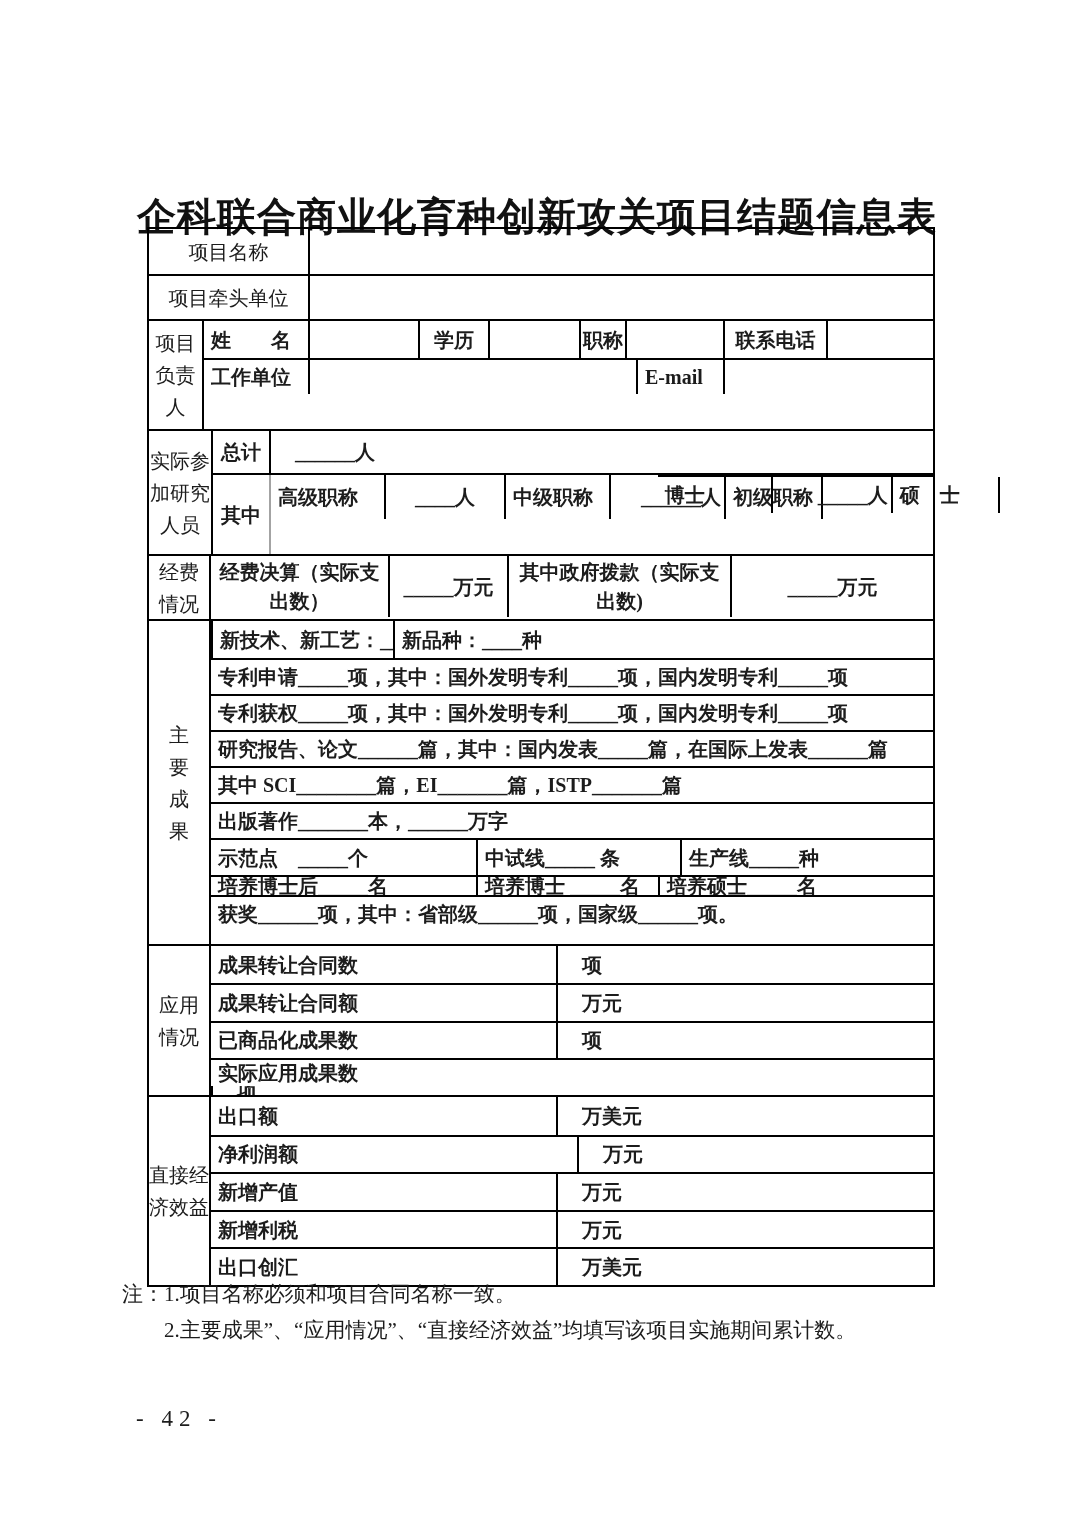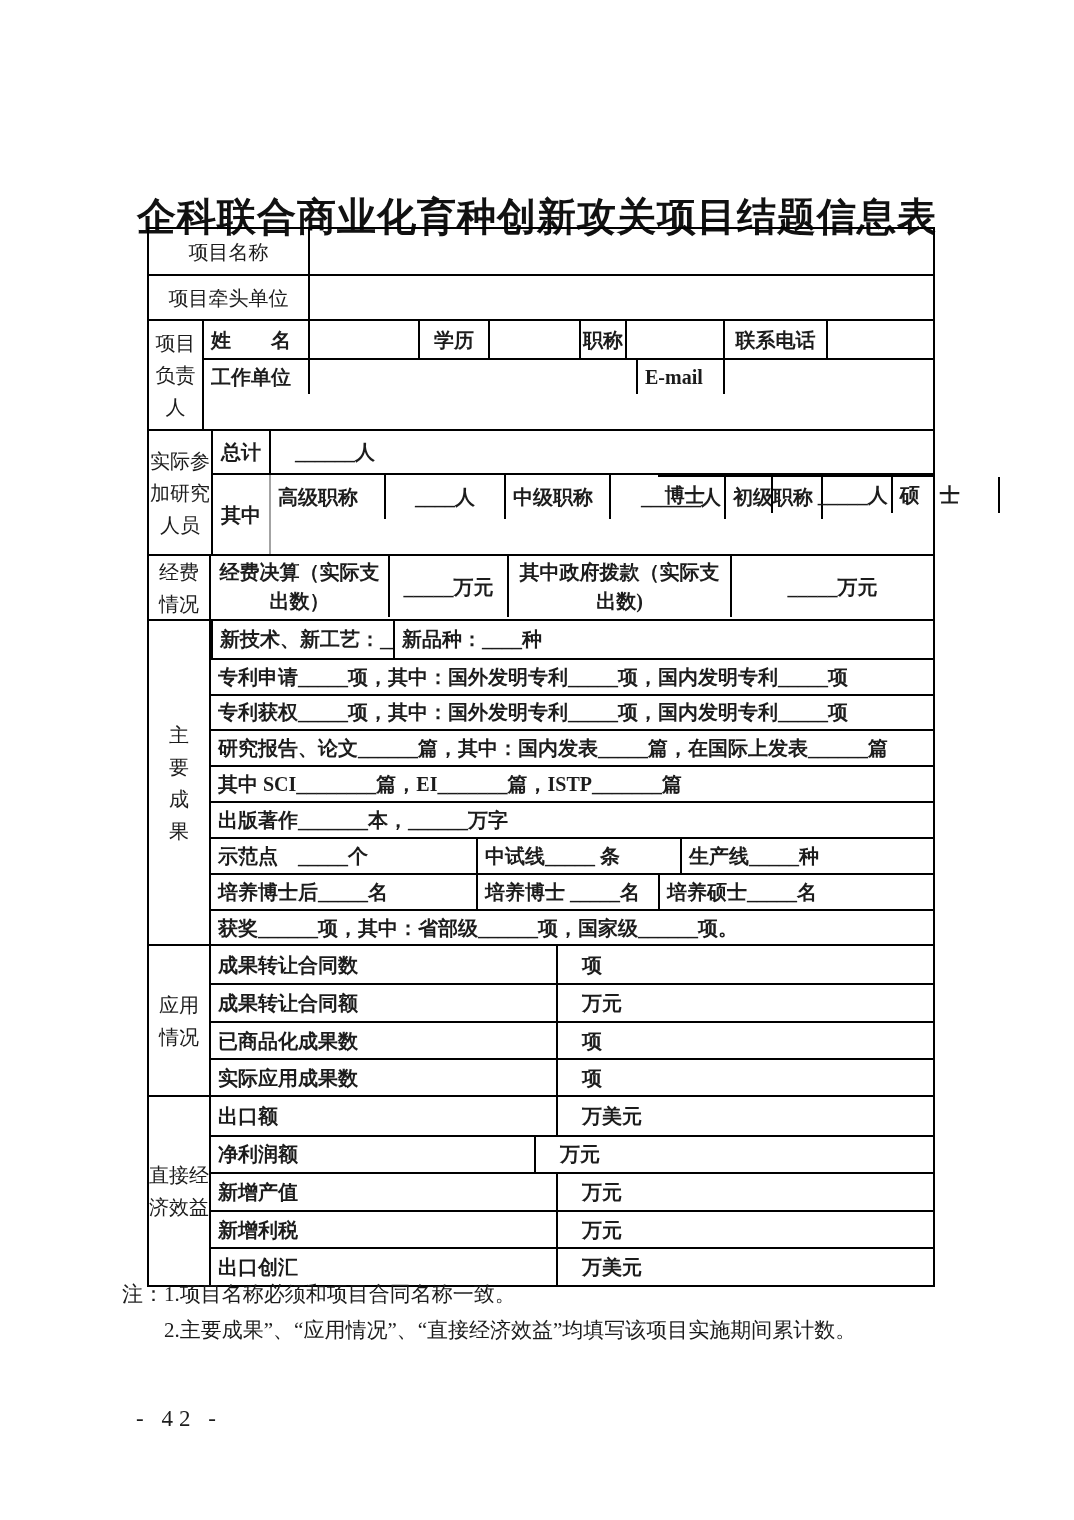--- a/index.html
+++ b/index.html
@@ -156,21 +156,21 @@
         <div class="cell cfirst grow pl">其中 SCI________篇，EI_______篇，ISTP_______篇</div>
       </div>
       <div class="trow" style="height:36px;">
         <div class="cell cfirst grow pl">出版著作_______本，______万字</div>
       </div>
       <div class="trow" style="height:37px;">
         <div class="cell cfirst pl" style="width:265px;">示范点　_____个</div>
         <div class="cell pl" style="width:204px;">中试线_____ 条</div>
         <div class="cell grow pl">生产线_____种</div>
       </div>
-      <div class="trow" style="height:36px;">
+      <div class="trow" style="height:20px;">
         <div class="cell cfirst pl" style="width:265px;">培养博士后_____名</div>
         <div class="cell pl" style="width:182px;">培养博士 _____名</div>
         <div class="cell grow pl">培养硕士_____名</div>
       </div>
       <div class="trow" style="height:35px;">
         <div class="cell cfirst grow pl">获奖______项，其中：省部级______项，国家级______项。</div>
       </div>
     </div>
   </div>
 
@@ -183,37 +183,37 @@
         <div class="cell grow pl2">项</div>
       </div>
       <div class="trow" style="height:38px;">
         <div class="cell cfirst pl" style="width:345px;">成果转让合同额</div>
         <div class="cell grow pl2">万元</div>
       </div>
       <div class="trow" style="height:38px;">
         <div class="cell cfirst pl" style="width:345px;">已商品化成果数</div>
         <div class="cell grow pl2">项</div>
       </div>
-      <div class="trow" style="height:37px;">
+      <div class="trow" style="height:37px;flex-direction:column;">
         <div class="cell cfirst pl" style="width:345px;">实际应用成果数</div>
         <div class="cell grow pl2">项</div>
       </div>
     </div>
   </div>
 
   <div class="sect" style="height:190px;">
     <div class="sect-label" style="width:62px;">直接经
 济效益</div>
     <div class="sect-body">
       <div class="trow first" style="height:38px;">
         <div class="cell cfirst pl" style="width:345px;">出口额</div>
         <div class="cell grow pl2">万美元</div>
       </div>
       <div class="trow" style="height:38px;">
-        <div class="cell cfirst pl" style="width:323px;">净利润额</div>
+        <div class="cell cfirst pl" style="width:366px;">净利润额</div>
         <div class="cell grow pl2">万元</div>
       </div>
       <div class="trow" style="height:38px;">
         <div class="cell cfirst pl" style="width:345px;">新增产值</div>
         <div class="cell grow pl2">万元</div>
       </div>
       <div class="trow" style="height:38px;">
         <div class="cell cfirst pl" style="width:345px;">新增利税</div>
         <div class="cell grow pl2">万元</div>
       </div>

